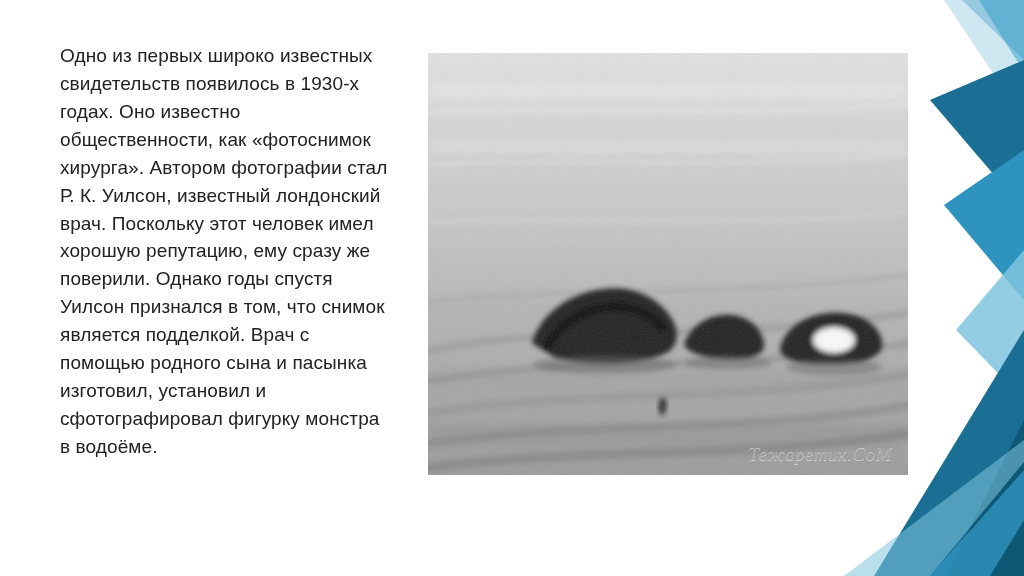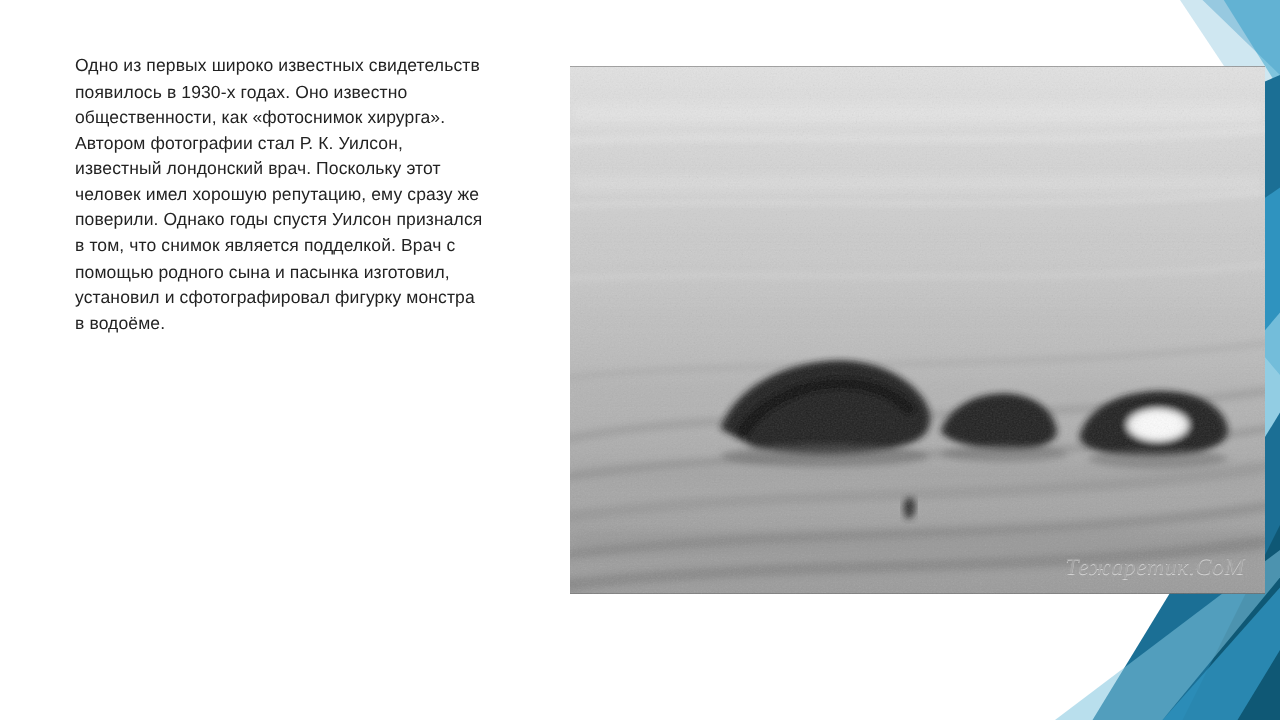--- a/index.html
+++ b/index.html
@@ -27,34 +27,34 @@
     height: 576px;
     pointer-events: none;
   }
 
   
   .text-block {
     position: absolute;
     left: 60px;
     top: 42px;
     width: 330px;
-    font-size: 14px;
+    font-size: 19px;
     line-height: 1.47;
     color: #222222;
     letter-spacing: 0.1px;
   }
 
   
   .photo-frame {
     position: absolute;
-    left: 456px;
+    left: 428px;
     top: 53px;
-    width: 556px;
+    width: 480px;
     height: 422px;
-    background: #404040;
+    background: #701a75;
     overflow: hidden;
   }
   .photo-svg {
     display: block;
     width: 100%;
     height: 100%;
   }
   .watermark {
     position: absolute;
     right: 16px;

